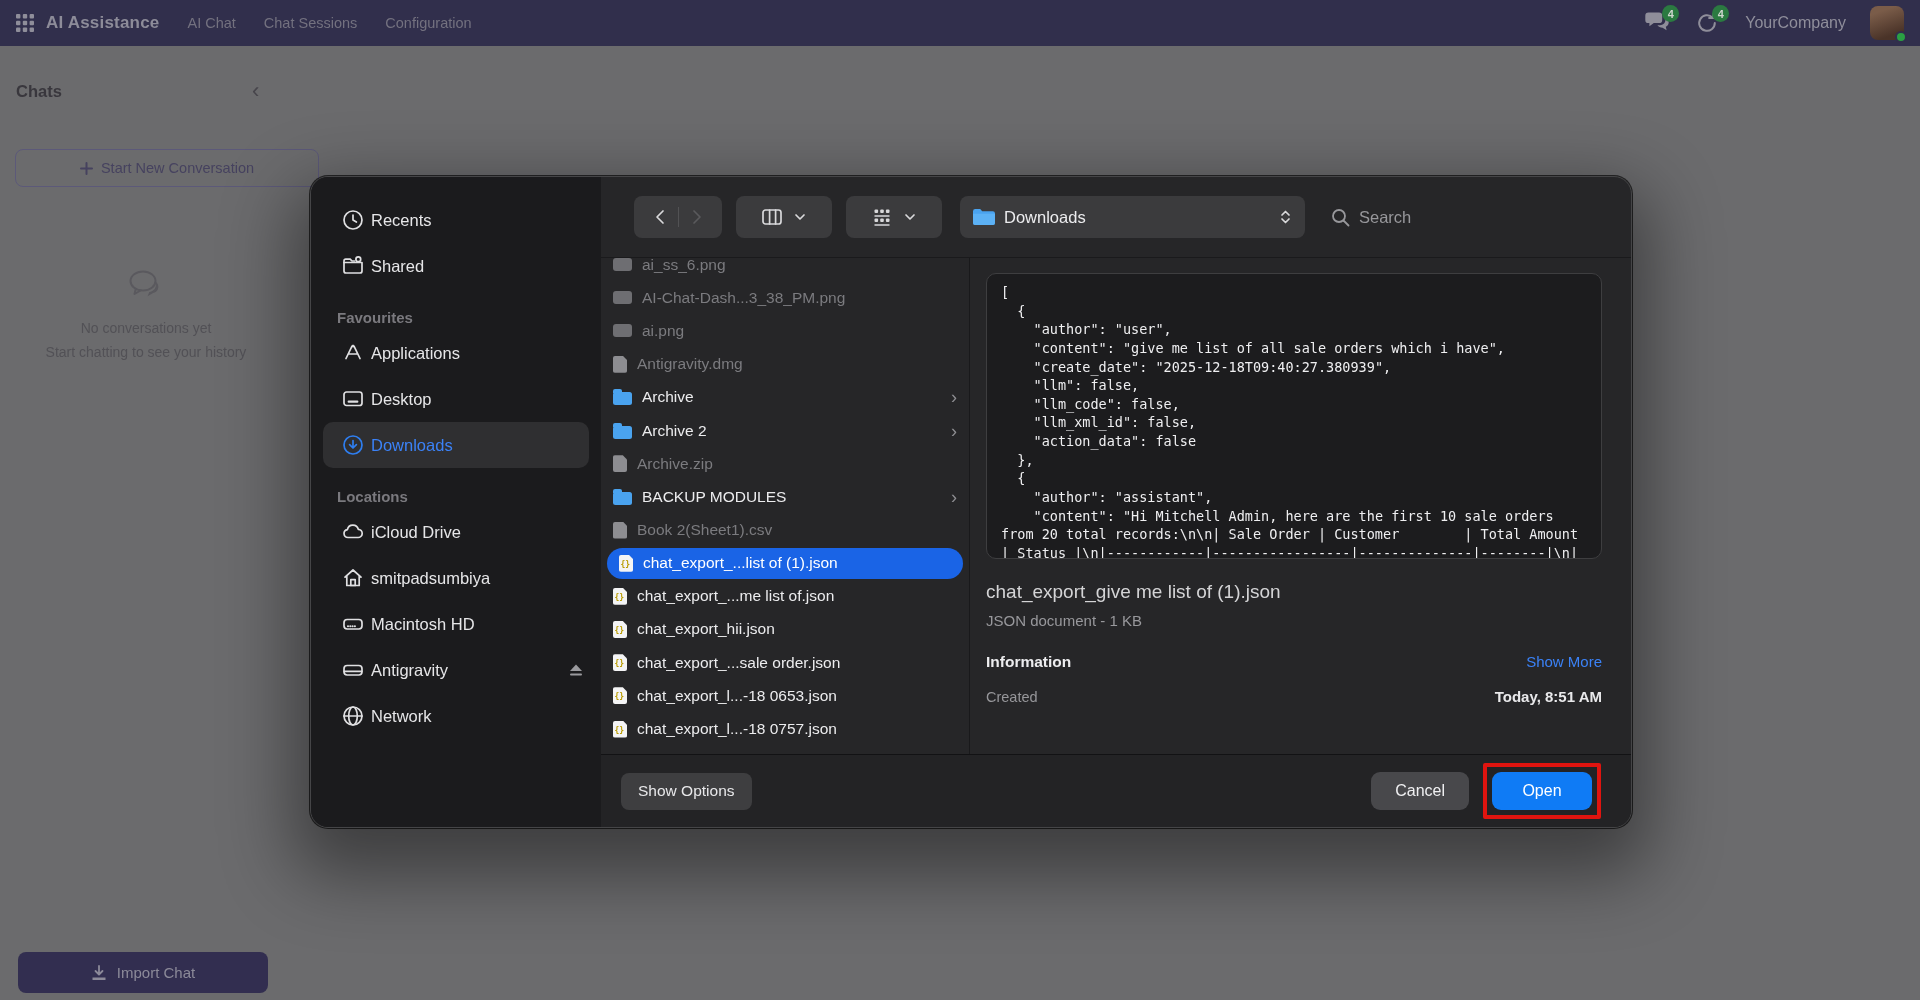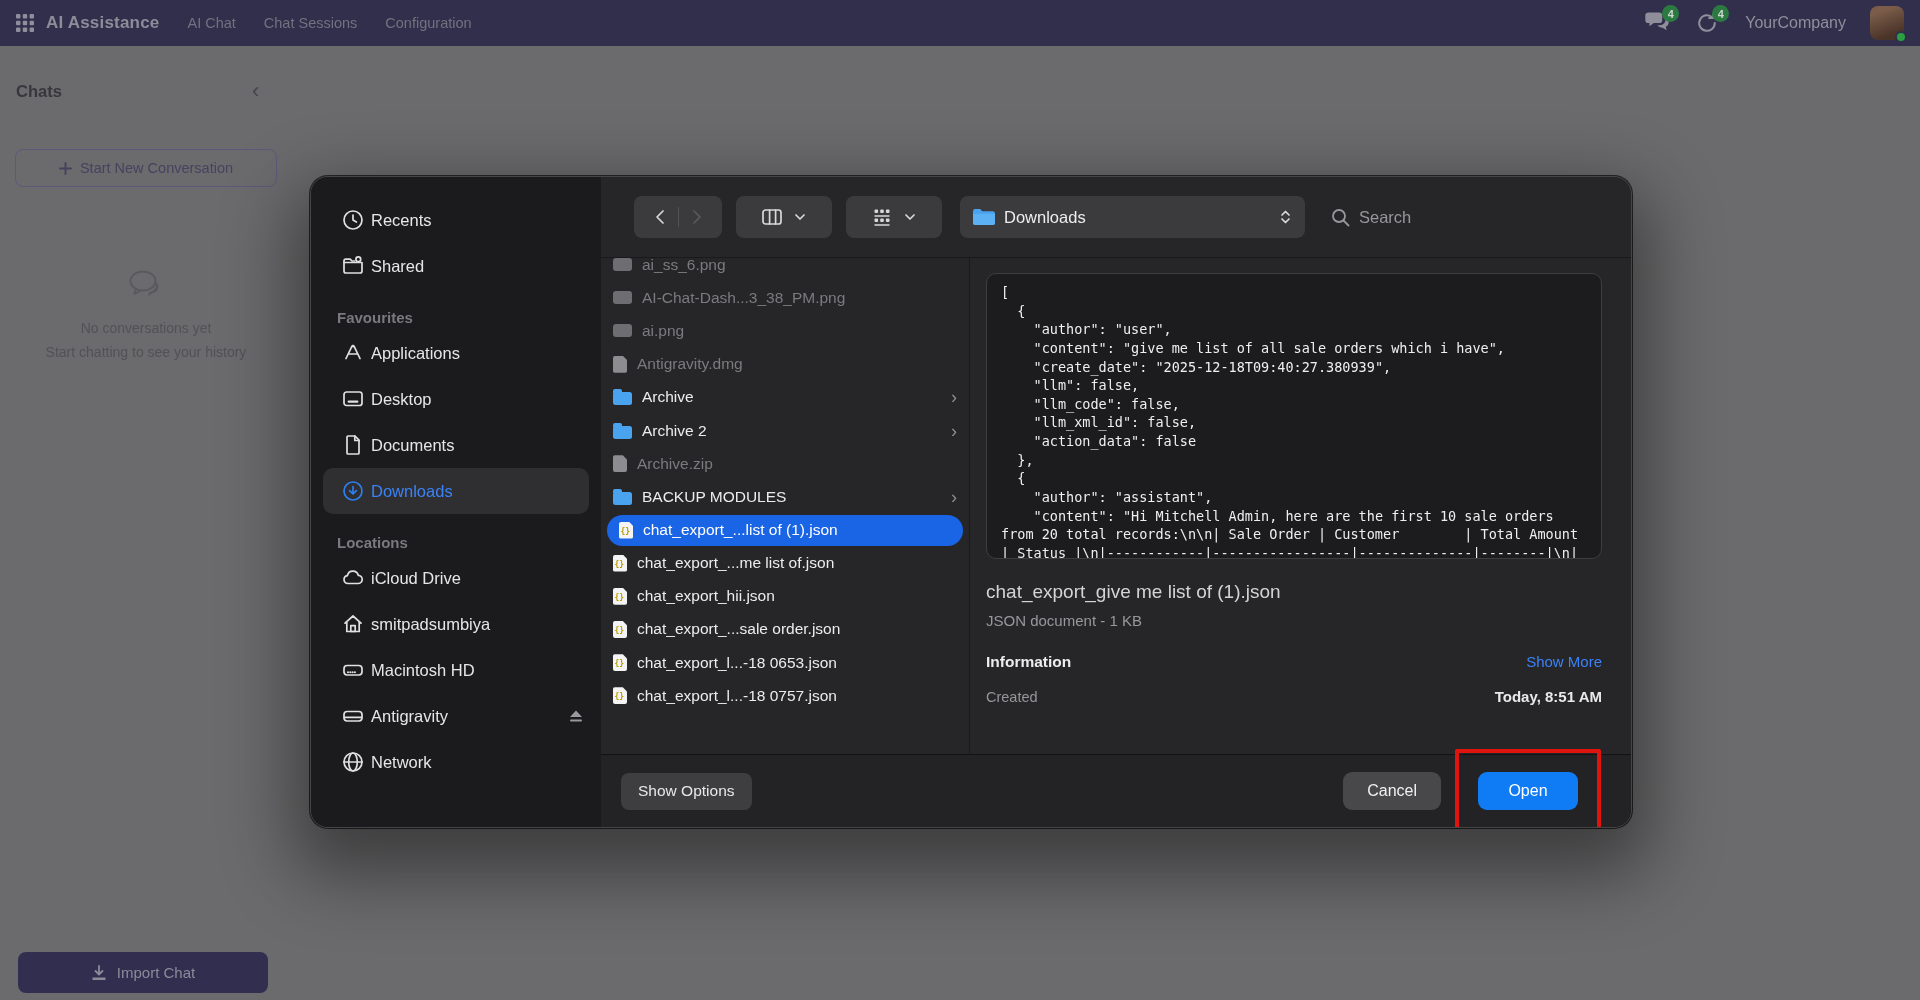--- a/index.html
+++ b/index.html
@@ -20,21 +20,21 @@
            align-items:center; justify-content:center; padding:0 3px; }
   .company { color:#8f8e9b; font-size:16px; }
   .avatar { position:relative; width:34px; height:34px; border-radius:8px;
             background:linear-gradient(160deg,#7a5c49 20%,#4a3328 80%); }
   .avatar .status-dot { position:absolute; right:-3px; bottom:-3px; width:12px; height:12px;
             border-radius:50%; background:#2aa043; border:2px solid #312f4c; }
 
   
   .chats-title { position:absolute; left:16px; top:82px; font-size:16.5px; font-weight:700; color:#39373d; }
   .collapse-chevron { position:absolute; left:252px; top:78px; font-size:22px; color:#47454b; cursor:pointer; }
-  .start-btn { position:absolute; left:15px; top:149px; width:262px; height:38px; border-radius:8px;
+  .start-btn { position:absolute; left:15px; top:149px; width:304px; height:38px; border-radius:8px;
                border:1px solid #5c5979; background:transparent; color:#46425f; font-size:14.5px;
                display:flex; align-items:center; justify-content:center; gap:8px; cursor:pointer;
                font-family:"Liberation Sans",sans-serif; }
   .empty-state { position:absolute; left:0; top:268px; width:292px; text-align:center; color:#525156; }
   .empty-state svg { margin-bottom:14px; }
   .empty-l1 { font-size:14px; margin-bottom:8px; }
   .empty-l2 { font-size:14px; }
   .import-btn { position:absolute; left:18px; top:952px; width:250px; height:41px; border-radius:8px;
                 border:none; background:#322e50; color:#8c8a99; font-size:15px; display:flex;
                 align-items:center; justify-content:center; gap:10px; cursor:pointer;
@@ -117,21 +117,21 @@
   .pv-created-row { margin-top:17px; display:flex; align-items:center; }
   .pv-created-label { font-size:14.5px; color:#96969a; }
   .pv-created-value { margin-left:auto; font-size:15px; font-weight:700; color:#e9e9eb; }
 
   
   .ffooter { height:73px; flex:none; border-top:1px solid #121214; background:#232325;
              display:flex; align-items:center; padding:0 30px 0 20px; }
   .btn { border:none; cursor:pointer; font-family:"Liberation Sans",sans-serif; }
   .btn-options { height:37px; padding:0 17px; border-radius:8px; background:#3e3e40; color:#e8e8ea; font-size:15.5px;text-align:right; }
   .btn-cancel { height:38px; padding:1px 24px; border-radius:9px; background:#48484b; color:#f0f0f2; font-size:16px; margin-left:auto; }
-  .open-annotation { margin-left:14px; border:4px solid #e0140f; border-radius:2px; padding:19px; }
+  .open-annotation { margin-left:14px; border:4px solid #e0140f; border-radius:2px; padding:5px; }
   .btn-open { height:38px; width:100px; border-radius:9px; background:#0f7bf5; color:#ffffff; font-size:16px; font-weight:500; }
 </style>
 </head>
 <body>
 
 <header class="topbar">
   <span class="grid-icon">
     <svg width="18" height="18" viewBox="0 0 18 18" fill="#8f8e9a">
       <rect x="0" y="0" width="4.4" height="4.4" rx="1"></rect>
         <rect x="6.8" y="0" width="4.4" height="4.4" rx="1"></rect>
@@ -227,27 +227,20 @@
       </svg>
       <span class="fside-label">Applications</span>
     </div>
     <div class="fside-item">
       <svg class="sicon" width="24" height="24" viewBox="0 0 24 24">
         <rect x="3" y="5" width="18" height="13.5" rx="2.5"></rect>
         <rect x="6.6" y="13.6" width="10.8" height="2.2" rx="1" fill="#e0e0e2" stroke="none"></rect>
       </svg>
       <span class="fside-label">Desktop</span>
     </div>
-    <div class="fside-item">
-      <svg class="sicon" width="24" height="24" viewBox="0 0 24 24">
-        <path d="M7 3h7l4 4.2V20a1 1 0 01-1 1H7a1 1 0 01-1-1V4a1 1 0 011-1z"></path>
-        <path d="M13.8 3v4.5H18"></path>
-      </svg>
-      <span class="fside-label">Documents</span>
-    </div>
     <div class="fside-item selected">
       <svg class="sicon sicon-blue" width="24" height="24" viewBox="0 0 24 24">
         <circle cx="12" cy="12" r="9"></circle>
           <path d="M12 7.5v7.2M8.6 11.6l3.4 3.4 3.4-3.4"></path>
       </svg>
       <span class="fside-label">Downloads</span>
     </div>
 
     <div class="fside-section">Locations</div>
     <div class="fside-item">
@@ -375,20 +368,24 @@
             <span class="row-chevron">›</span>
           </div>
         <div class="frow dim">
             <span class="fi fi-doc"></span>
             <span class="fname">Archive.zip</span>
           </div>
         <div class="frow">
             <span class="fi fi-folder"></span>
             <span class="fname">BACKUP MODULES</span>
             <span class="row-chevron">›</span>
+          </div>
+        <div class="frow dim">
+            <span class="fi fi-doc"></span>
+            <span class="fname">Book 2(Sheet1).csv</span>
           </div>
         <div class="frow selected">
             <span class="fi fi-json"></span>
             <span class="fname">chat_export_...list of (1).json</span>
           </div>
         <div class="frow">
             <span class="fi fi-json"></span>
             <span class="fname">chat_export_...me list of.json</span>
           </div>
         <div class="frow">

